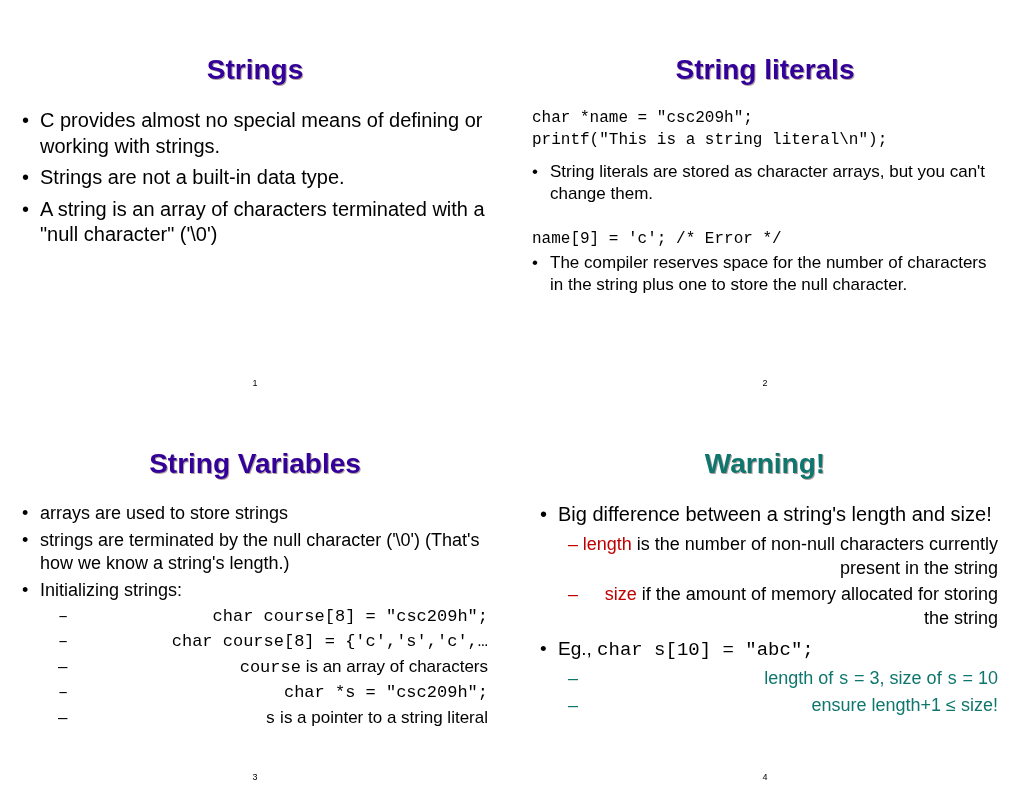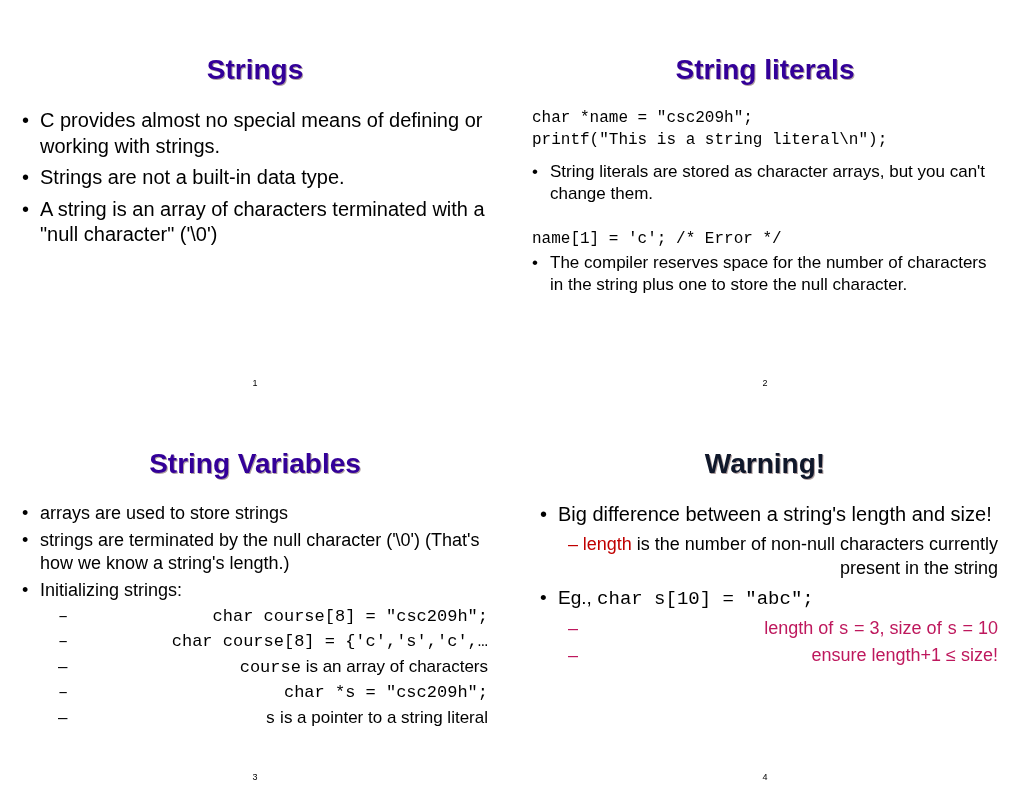--- a/index.html
+++ b/index.html
@@ -64,21 +64,21 @@
     padding-left: 14px;
     margin-bottom: 2px;
     text-align: right;
   }
   .sub > li::before {
     content: "–";
     position: absolute;
     left: 0;
   }
   .sub.red > li { color: #c00000; }
-  .sub.dark > li { color: #be185d; }
+  .sub.dark > li { color: #0f766e; }
   .red { color: #c00000; }
   .black { color: #000; }
   .code { font-family: "Courier New", monospace; }
   .codeblock {
     font-family: "Courier New", monospace;
     font-size: 16px;
     line-height: 1.35;
     margin: 0 0 10px 0;
     white-space: pre;
   }
@@ -107,21 +107,21 @@
   </div>
 
   <div class="slide">
     <div class="slide-title">String literals</div>
     <div class="codeblock">char *name = "csc209h";
 printf("This is a string literal\n");</div>
     <ul class="bullets sm">
       <li>String literals are stored as character arrays, but you can't change them.</li>
     </ul>
     <div style="height:20px"></div>
-    <div class="codeblock" style="margin-bottom:2px">name[1] = 'c'; /* Error */</div>
+    <div class="codeblock" style="margin-bottom:2px">name[9] = 'c'; /* Error */</div>
     <ul class="bullets sm">
       <li>The compiler reserves space for the number of characters in the string plus one to store the null character.</li>
     </ul>
     <div class="pagenum">2</div>
   </div>
 
   <div class="slide">
     <div class="slide-title">String Variables</div>
     <ul class="bullets sm" style="font-size:18px">
       <li style="font-size:18px">arrays are used to store strings</li>
@@ -134,26 +134,27 @@
           <li><span class="code">course</span><span> is an array of characters</span></li>
           <li class="code">char *s = "csc209h";</li>
           <li><span class="code">s</span><span> is a pointer to a string literal</span></li>
         </ul>
       </li>
     </ul>
     <div class="pagenum">3</div>
   </div>
 
   <div class="slide">
-    <div class="slide-title" style="color:#0f172a">Warning!</div>
+    <div class="slide-title" style="color:#0f766e">Warning!</div>
     <ul class="bullets" style="margin-left:8px">
       <li style="font-size:20px">
         <span>Big difference between a string's length and size!</span>
         <ul class="sub red" style="margin-left:10px">
           <li style="font-size:18px"><span>length</span><span class="black"> is the number of non-null characters currently present in the string</span></li>
+          <li style="font-size:18px"><span>size</span><span class="black"> if the amount of memory allocated for storing the string</span></li>
         </ul>
       </li>
       <li style="font-size:19px">
         <span>Eg., </span><span class="code">char s[10] = "abc";</span>
         <ul class="sub dark" style="margin-left:10px">
           <li style="font-size:18px"><span>length of </span><span class="code">s</span><span> = 3,  size of </span><span class="code">s</span><span> = 10</span></li>
           <li style="font-size:18px">ensure length+1 ≤ size!</li>
         </ul>
       </li>
     </ul>

